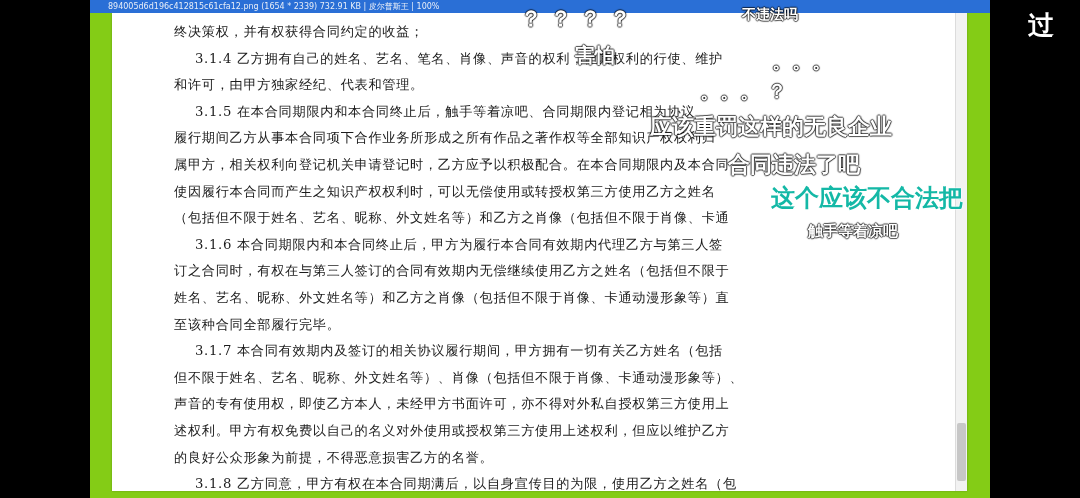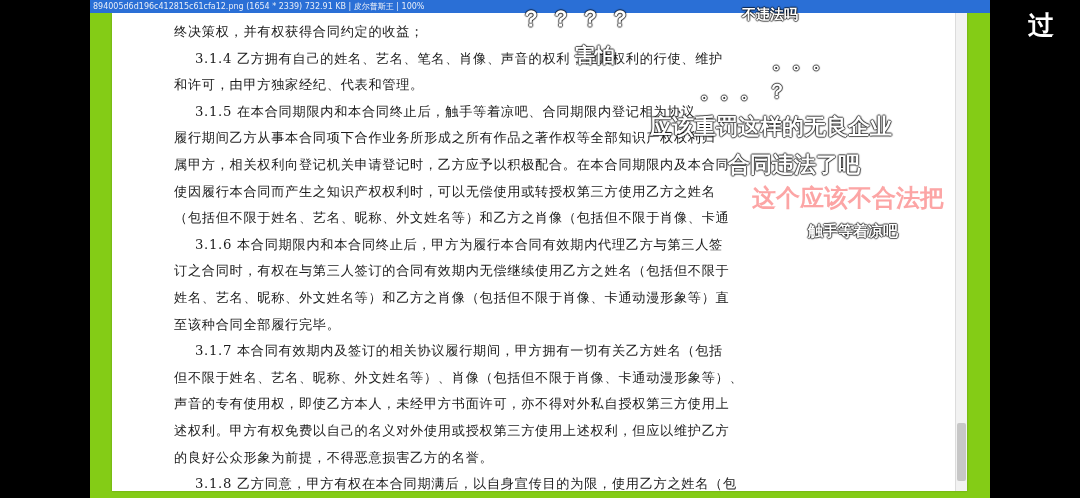--- a/index.html
+++ b/index.html
@@ -21,21 +21,21 @@
     left: 90px;
     top: 0;
     width: 900px;
     height: 13px;
     background: #2a6fd6;
     color: #e8eef8;
     font-size: 8px;
     line-height: 13px;
     white-space: nowrap;
     overflow: hidden;
-    padding-left: 3px;
+    padding-left: 18px;
     box-sizing: border-box;
   }
   .left-black {
     position: absolute;
     left: 0; top: 0;
     width: 90px; height: 498px;
     background: #000;
   }
   .right-black {
     position: absolute;
@@ -103,26 +103,27 @@
     font-weight: 700;
     color: #ffffff;
     text-shadow:
       -1px 0 1px rgba(0,0,0,0.65),
       1px 0 1px rgba(0,0,0,0.65),
       0 -1px 1px rgba(0,0,0,0.65),
       0 1px 1px rgba(0,0,0,0.65);
     pointer-events: none;
   }
   .danmaku.red {
-    color: #fca5a5;
+    color: #14b8a6;
     text-shadow:
       -1px 0 1px rgba(255,255,255,0.55),
       1px 0 1px rgba(255,255,255,0.55),
       0 -1px 1px rgba(255,255,255,0.55),
       0 1px 1px rgba(255,255,255,0.55);
+    margin-left: 19px;
   }
 </style>
 </head>
 <body>
 
 <div id="screen">
 
   <div class="left-black"></div>
   <div class="right-black"></div>
 

